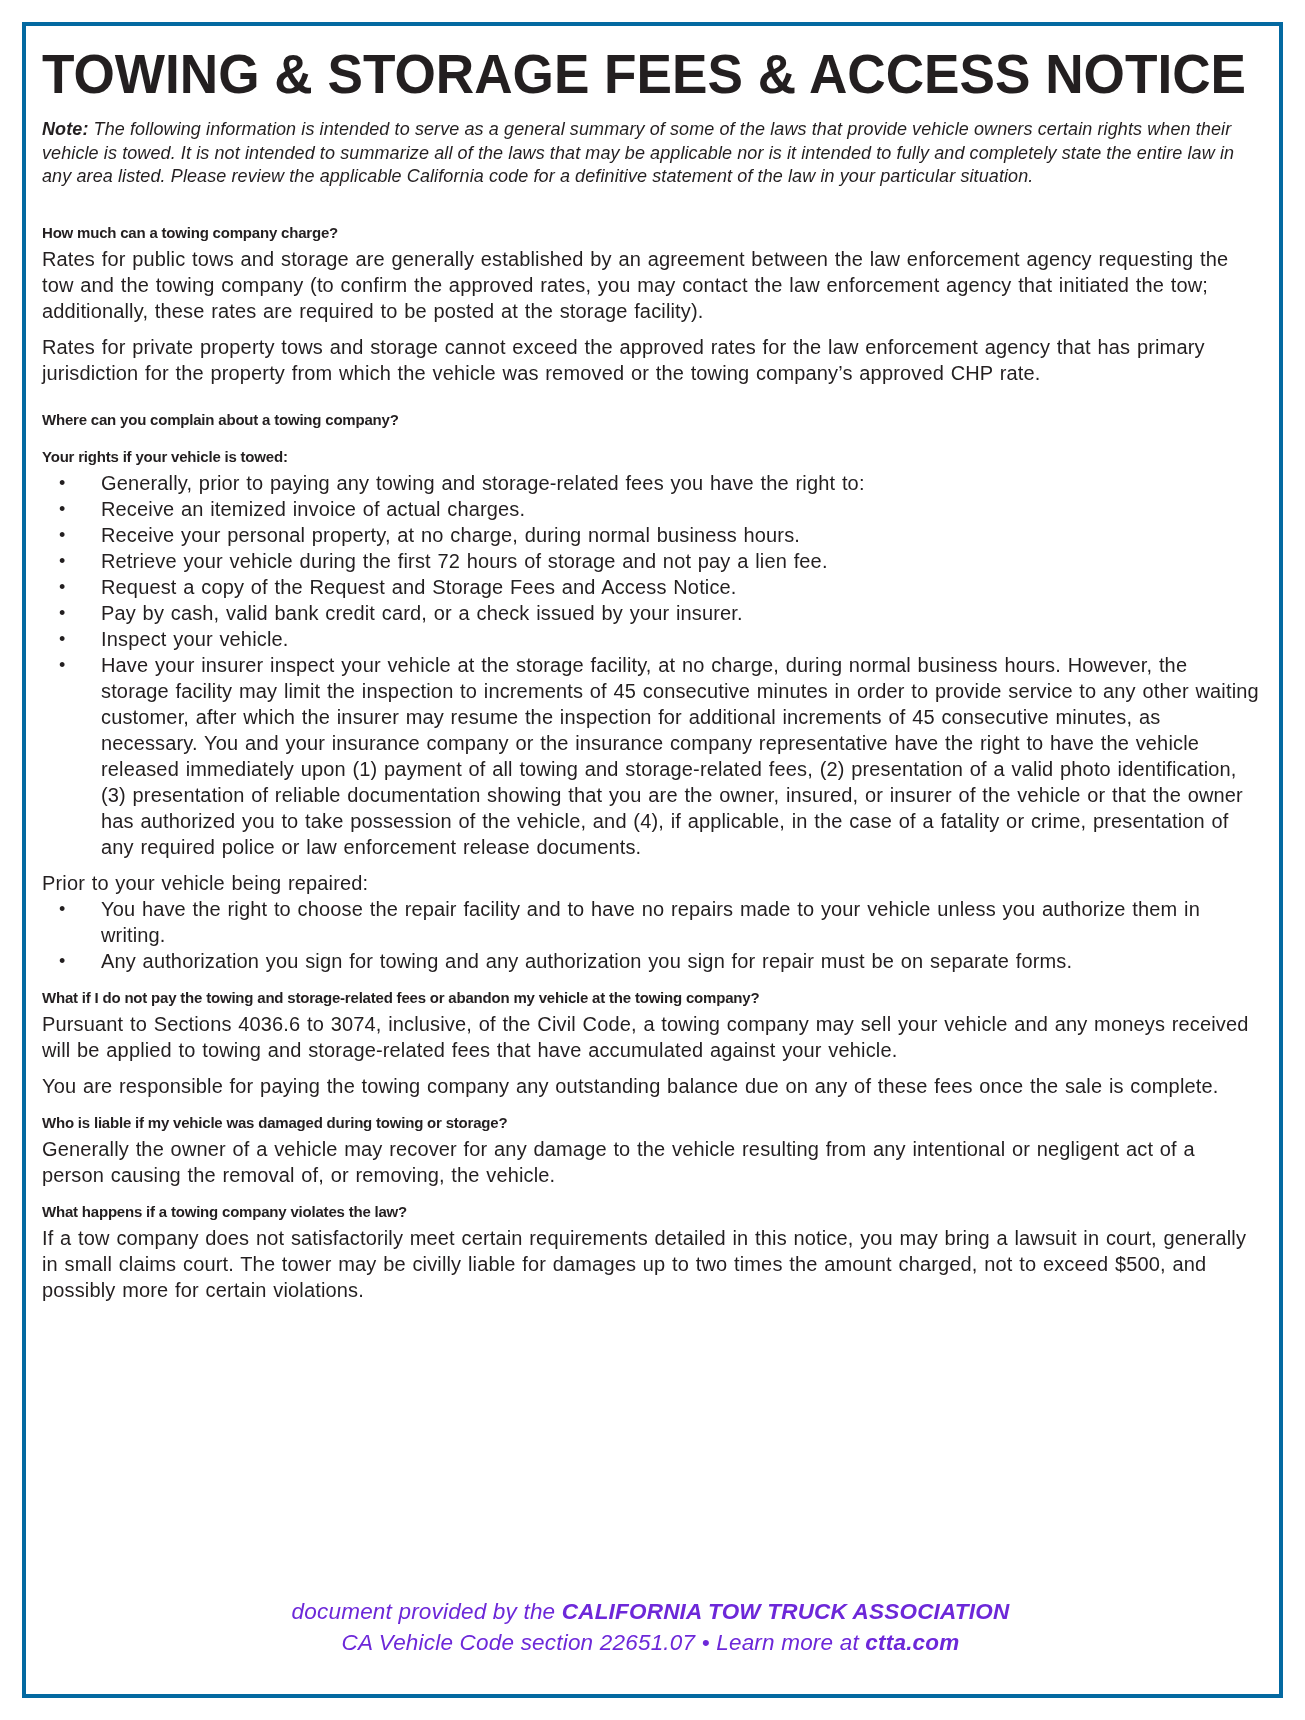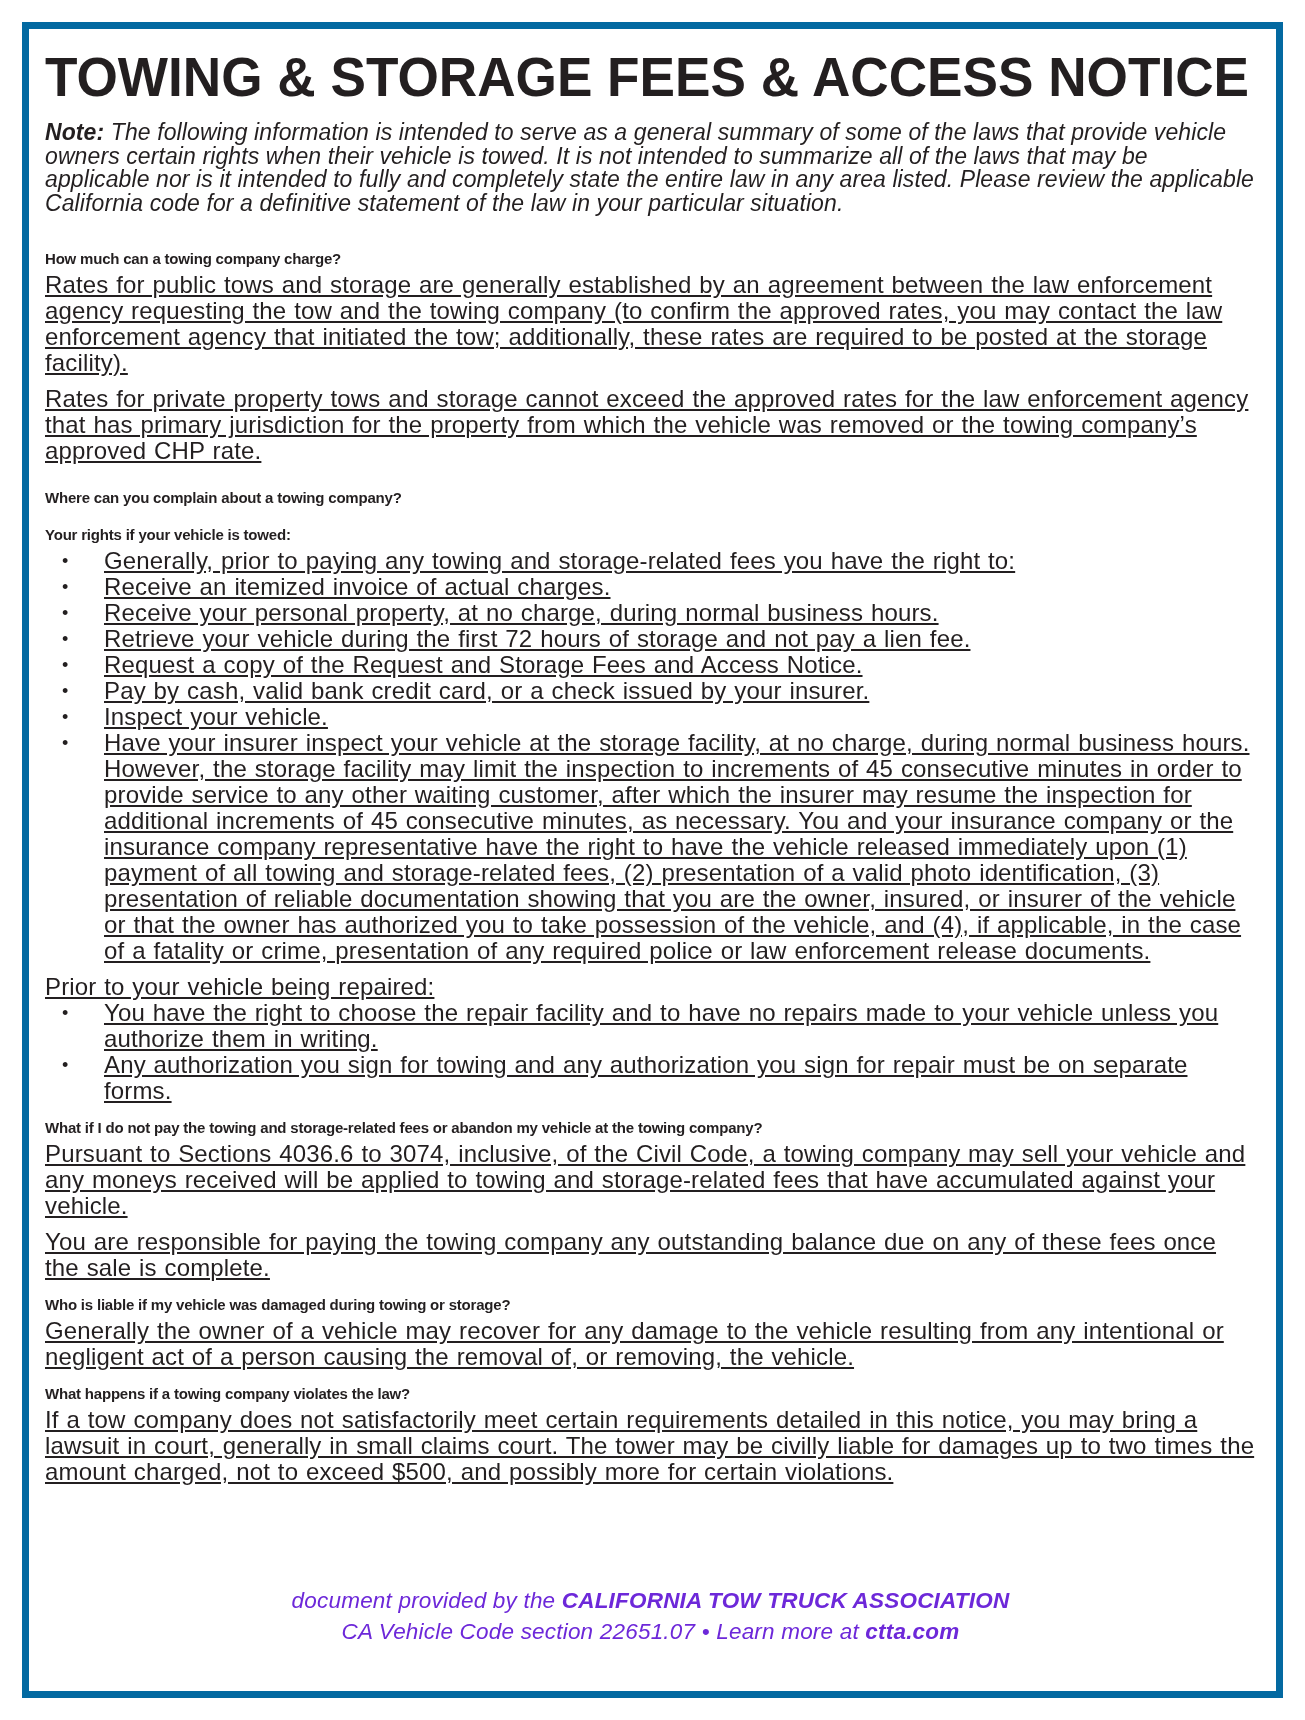--- a/index.html
+++ b/index.html
@@ -6,41 +6,41 @@
   html, body { width:1305px; height:1720px; }
   body {
     font-family:"Liberation Sans", sans-serif;
     background:#ffffff;
     color:#231f20;
     position:relative;
   }
   .page { position:absolute; inset:0; background:#ffffff; }
   .frame {
     position:absolute; inset:22px;
-    border:7px solid #0369a1;
-    padding:14px 20px 32px 16px;
+    border:4px solid #0369a1;
+    padding:14px 20px 24px 16px;
     display:flex; flex-direction:column;
     overflow:hidden; background:#ffffff;
   }
   .title-svg { width:100%; height:58px; flex:0 0 auto; margin:6px 0 12px; display:block; }
   .title-svg text {
     font-family:"Liberation Sans", sans-serif;
     font-weight:bold; font-size:55px; fill:#231f20;
   }
   .note {
-    font-style:italic; font-size:23px; line-height:23.5px;
+    font-style:italic; font-size:18px; line-height:23.5px;
     margin:2px 0 20px; letter-spacing:0.1px;
   }
   .note b { font-weight:bold; }
   h2 {
     font-size:15px; line-height:26px; font-weight:bold;
     margin:11px 0 0 0; letter-spacing:-0.2px;
   }
   p.body, li {
-    font-size:24px; line-height:26px; letter-spacing:0.15px; word-spacing:1px;text-decoration:underline;
+    font-size:20px; line-height:26px; letter-spacing:0.15px; word-spacing:1px;
   }
   p.body { margin:0 0 10px 0; }
   p.tight { margin-bottom:0; }
   p.intro { margin-top:10px; margin-bottom:0; }
   ul { list-style:none; margin:0; padding:0; }
   li { position:relative; padding-left:59px; }
   li::before {
     content:"\2022";
     position:absolute; left:17px; top:0;
     font-size:18px;

